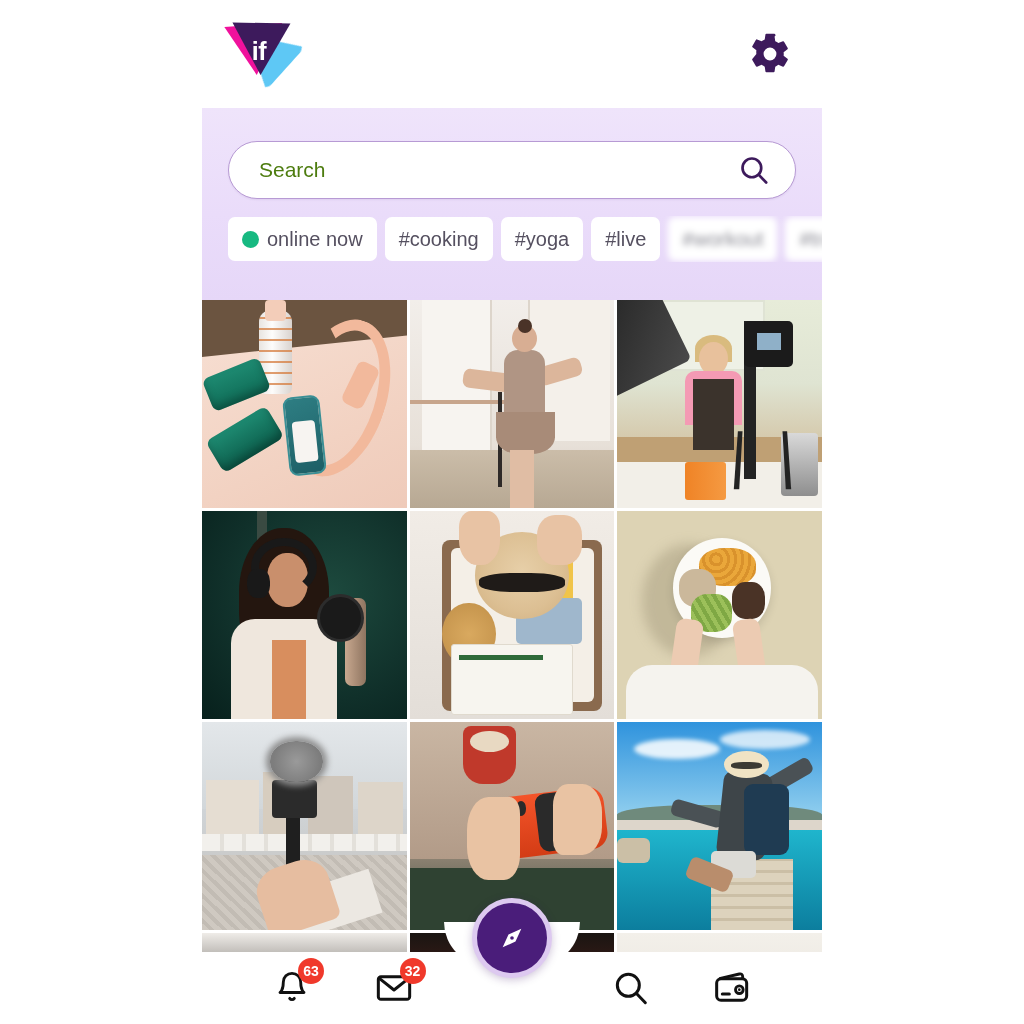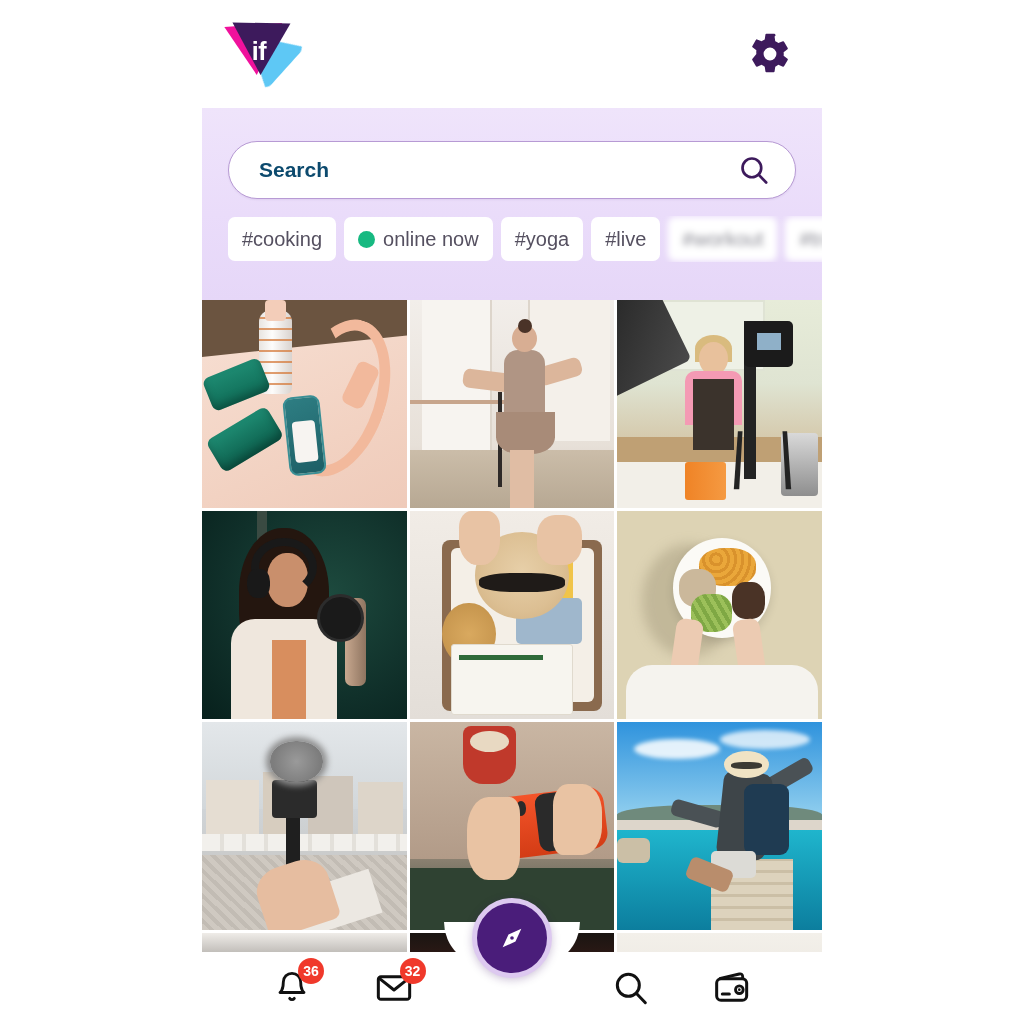--- a/index.html
+++ b/index.html
@@ -102,24 +102,23 @@
     background: #ffffff;
     border: 1.6px solid #b79ad4;
     border-radius: 30px;
     display: flex;
     align-items: center;
     padding: 0 24px 0 30px;
     box-shadow: 0 1px 2px rgba(80,40,120,0.08);
   }
   .search-pill .placeholder {
     flex: 1;
-    color: #0c4a6e;
+    color: #4d7c0f;
     font-size: 21px;
     font-family: "Liberation Sans", sans-serif;
-    font-weight: bold;
   }
 
   .chips {
     position: absolute;
     left: 26px; top: 108px;
     width: 594px; height: 46px;
     display: flex;
     gap: 8px;
     align-items: center;
     overflow: hidden;
@@ -512,25 +511,25 @@
     <div class="search-pill">
       <span class="placeholder">Search</span>
       <svg width="34" height="34" viewBox="0 0 24 24">
         <circle cx="10.5" cy="10.5" r="6.6" fill="none" stroke="#3d1a5c" stroke-width="1.9"></circle>
         <line x1="15.4" y1="15.4" x2="20.6" y2="20.8" stroke="#3d1a5c" stroke-width="1.9" stroke-linecap="round"></line>
       </svg>
     </div>
 
     <div class="chips">
       <div class="chip">
-        <span>#cooking</span>
-      </div>
-      <div class="chip">
         <span class="dot"></span>
         <span>online now</span>
+      </div>
+      <div class="chip">
+        <span>#cooking</span>
       </div>
       <div class="chip">
         <span>#yoga</span>
       </div>
       <div class="chip">
         <span>#live</span>
       </div>
       <div class="chip blurred">
         <span>#workout</span>
       </div>
@@ -700,21 +699,21 @@
     <div class="nav-bg"></div>
     <div class="nav-notch"></div>
 
     <div class="nav-items">
 
       <button class="nav-btn" aria-label="Notifications">
         <svg width="40" height="40" viewBox="0 0 24 24">
           <path fill="none" stroke="#111" stroke-width="1.7" stroke-linejoin="round" d="M12 3.2a5.2 5.2 0 0 0-5.2 5.2c0 5-2 6.3-2 6.3h14.4s-2-1.3-2-6.3A5.2 5.2 0 0 0 12 3.2z"></path>
           <path fill="none" stroke="#111" stroke-width="1.7" stroke-linecap="round" d="M10.6 18.2a1.7 1.7 0 0 0 2.8 0"></path>
         </svg>
-        <span class="badge">36</span>
+        <span class="badge">63</span>
       </button>
 
       <button class="nav-btn" aria-label="Messages">
         <svg width="40" height="40" viewBox="0 0 24 24">
           <rect x="2.6" y="5.2" width="18.8" height="13.6" rx="1.6" fill="none" stroke="#111" stroke-width="1.8"></rect>
           <path d="M3.2 6.2 12 13.2l8.8-7" fill="none" stroke="#111" stroke-width="1.8" stroke-linejoin="round"></path>
         </svg>
         <span class="badge">32</span>
       </button>
 

